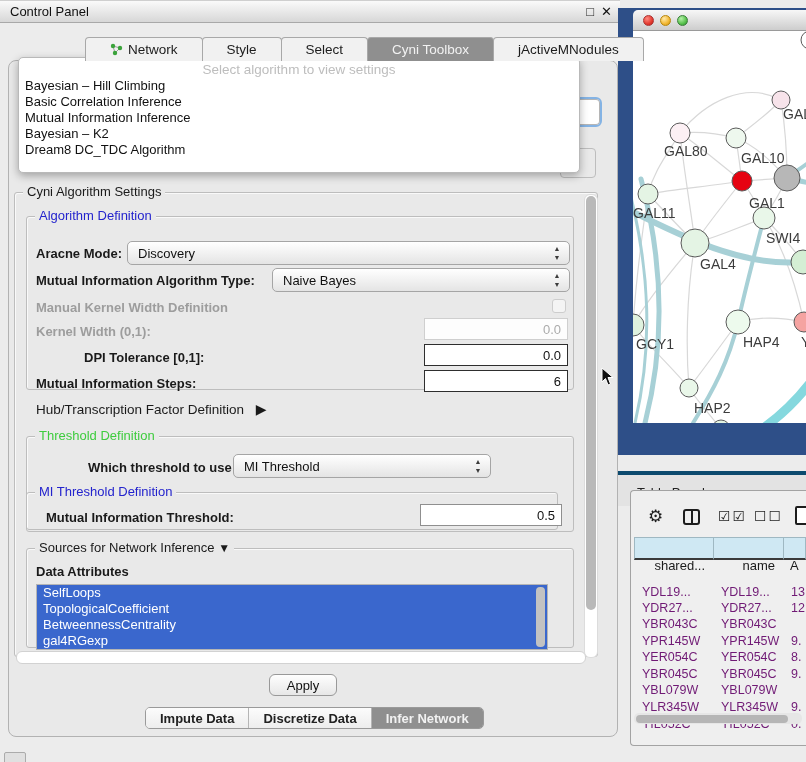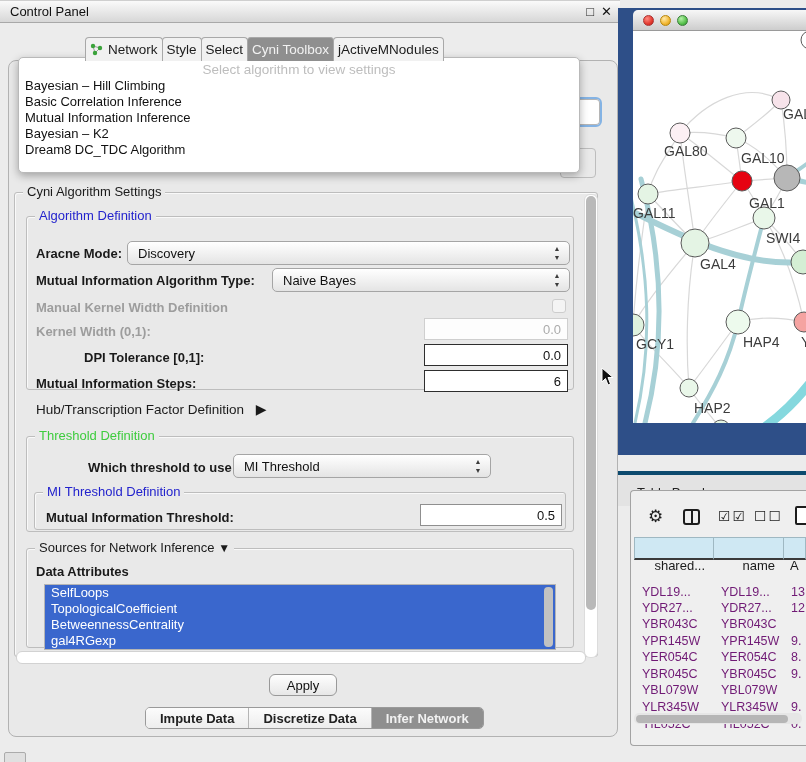--- a/index.html
+++ b/index.html
@@ -11,21 +11,21 @@
   .titlebar { left:0; top:8; width:620px; height:23px; background:linear-gradient(#fafafa,#d7d7d7); border-top:1px solid #cfcfcf; border-bottom:1px solid #a8a8a8; }
   .tb-title { position:absolute; left:10px; top:3px; font-size:13px; color:#111; }
   .tb-float { position:absolute; right:26px; top:3px; font-size:13px; color:#222; cursor:default; }
   .tb-close { position:absolute; right:8px; top:3px; font-size:13px; font-weight:bold; color:#111; cursor:default; }
 
   
   .main-panel { left:8px; top:60px; width:610px; height:677px; background:#e9e9e9; border:1px solid #b2b2b2; border-radius:8px; z-index:1; }
 
   
   .tabs { left:86px; top:37px; height:24px; display:flex; z-index:45; }
-  .tab { height:24px; padding:0 4px; background:#f1f1f1; border:1px solid #a8a8a8; border-bottom:none; border-radius:4px 4px 0 0; display:flex; align-items:center; gap:5px; font-size:13.5px; color:#1c1c1c; margin-left:-1px; }
+  .tab { height:24px; padding:0 24px; background:#f1f1f1; border:1px solid #a8a8a8; border-bottom:none; border-radius:4px 4px 0 0; display:flex; align-items:center; gap:5px; font-size:13.5px; color:#1c1c1c; margin-left:-1px; }
   .tab.selected { background:#8f8f8f; color:#f2f2f2; }
 
   
   .popup { left:18px; top:57px; width:562px; height:116px; background:#ffffff; border:1px solid #b9b9b9; border-radius:5px; box-shadow:0 3px 8px rgba(0,0,0,0.3); z-index:40; }
   .popup-placeholder { text-align:center; color:#bdbdbd; font-size:13.5px; padding-top:4px; height:20px; }
   .popup-item { height:16px; line-height:16px; padding-left:6px; font-size:13px; color:#111; white-space:nowrap; }
   .popup-item.bold { font-weight:bold; }
 
   
   .frag-combo { left:565px; top:97px; width:37px; height:30px; background:#fff; border:2px solid #84b3e4; border-radius:6px; box-shadow:inset 0 0 0 1px #b5b5b5; z-index:5; }
@@ -43,21 +43,21 @@
 
   .combo { position:absolute; height:24px; background:linear-gradient(#ffffff,#e4e4e4); border:1px solid #a5a5a5; border-radius:5px; display:flex; align-items:center; padding-left:10px; font-size:13px; color:#111; }
   .spinners { position:absolute; right:7px; top:2px; width:10px; text-align:center; line-height:9px; font-size:7px; color:#3c3c3c; }
 
   .field { position:absolute; height:22px; background:#fff; border:1.5px solid #2e2e2e; font-size:13px; color:#111; text-align:right; padding:0 6px; font-family:"Liberation Sans","DejaVu Sans",sans-serif; }
   .field.disabled { border:1px solid #cfcfcf; color:#ababab; background:#fdfdfd; }
   .field.soft { border:1px solid #8f8f8f; }
 
   .checkbox { position:absolute; width:14px; height:14px; border:1px solid #cdcdcd; border-radius:3px; background:#f4f4f4; }
 
-  .attr-list { position:absolute; left:44px; top:584px; width:512px; height:66px; background:#fff; border:1px solid #b5b5b5; overflow:hidden; }
+  .attr-list { position:absolute; left:36px; top:584px; width:512px; height:66px; background:#fff; border:1px solid #b5b5b5; overflow:hidden; }
   .attr-item { height:16px; line-height:16px; padding-left:6px; background:#3a67cd; color:#fff; font-size:13px; }
   .attr-scroll { position:absolute; right:2px; top:2px; width:9px; height:60px; background:#c2c2c2; border-radius:4px; }
 
   .vscroll-track { left:584px; top:194px; width:14px; height:464px; background:#ffffff; border:1px solid #dcdcdc; border-radius:6px; }
   .vscroll-thumb { left:586px; top:196px; width:10px; height:414px; background:#b9b9b9; border-radius:5px; z-index:2; }
   .hscroll-track { left:16px; top:651px; width:570px; height:13px; background:#fff; border:1px solid #d2d2d2; border-radius:6px; }
 
   .btn { position:absolute; height:22px; background:linear-gradient(#fefefe,#e7e7e7); border:1px solid #999; border-radius:6px; font-size:13px; color:#111; display:flex; align-items:center; justify-content:center; }
 
   .btabs { left:145px; top:707px; height:22px; display:flex; border:1px solid #9a9a9a; border-radius:5px; overflow:hidden; z-index:2; }
@@ -181,21 +181,21 @@
 <div class="abs group" style="left:26px; top:436px; width:548px; height:96px; z-index:2;">
   <span class="legend green">Threshold Definition</span>
 </div>
 
 <span class="lbl" style="left:88px; top:460px; z-index:3;">Which threshold to use:</span>
 <div class="abs combo" style="left:233px; top:454px; width:258px; z-index:3;">
   <span>MI Threshold</span>
   <span class="spinners"><span>▲</span><br><span>▼</span></span>
 </div>
 
-<div class="abs group" style="left:34px; top:492px; width:532px; height:38px; z-index:3;text-align:center;">
+<div class="abs group" style="left:26px; top:492px; width:532px; height:38px; z-index:3;text-align:center;">
   <span class="legend blue">MI Threshold Definition</span>
 </div>
 <span class="lbl" style="left:46px; top:510px; z-index:4;">Mutual Information Threshold:</span>
 <input class="field soft" style="left: 420px; top: 504px; width: 142px; z-index: 4;" value="0.5">
 
 <div class="abs group" style="left:26px; top:548px; width:548px; height:100px; z-index:2;">
   <span class="legend">
     <span>Sources for Network Inference</span>
     <span style="font-size:12px;">▼</span>
   </span>

